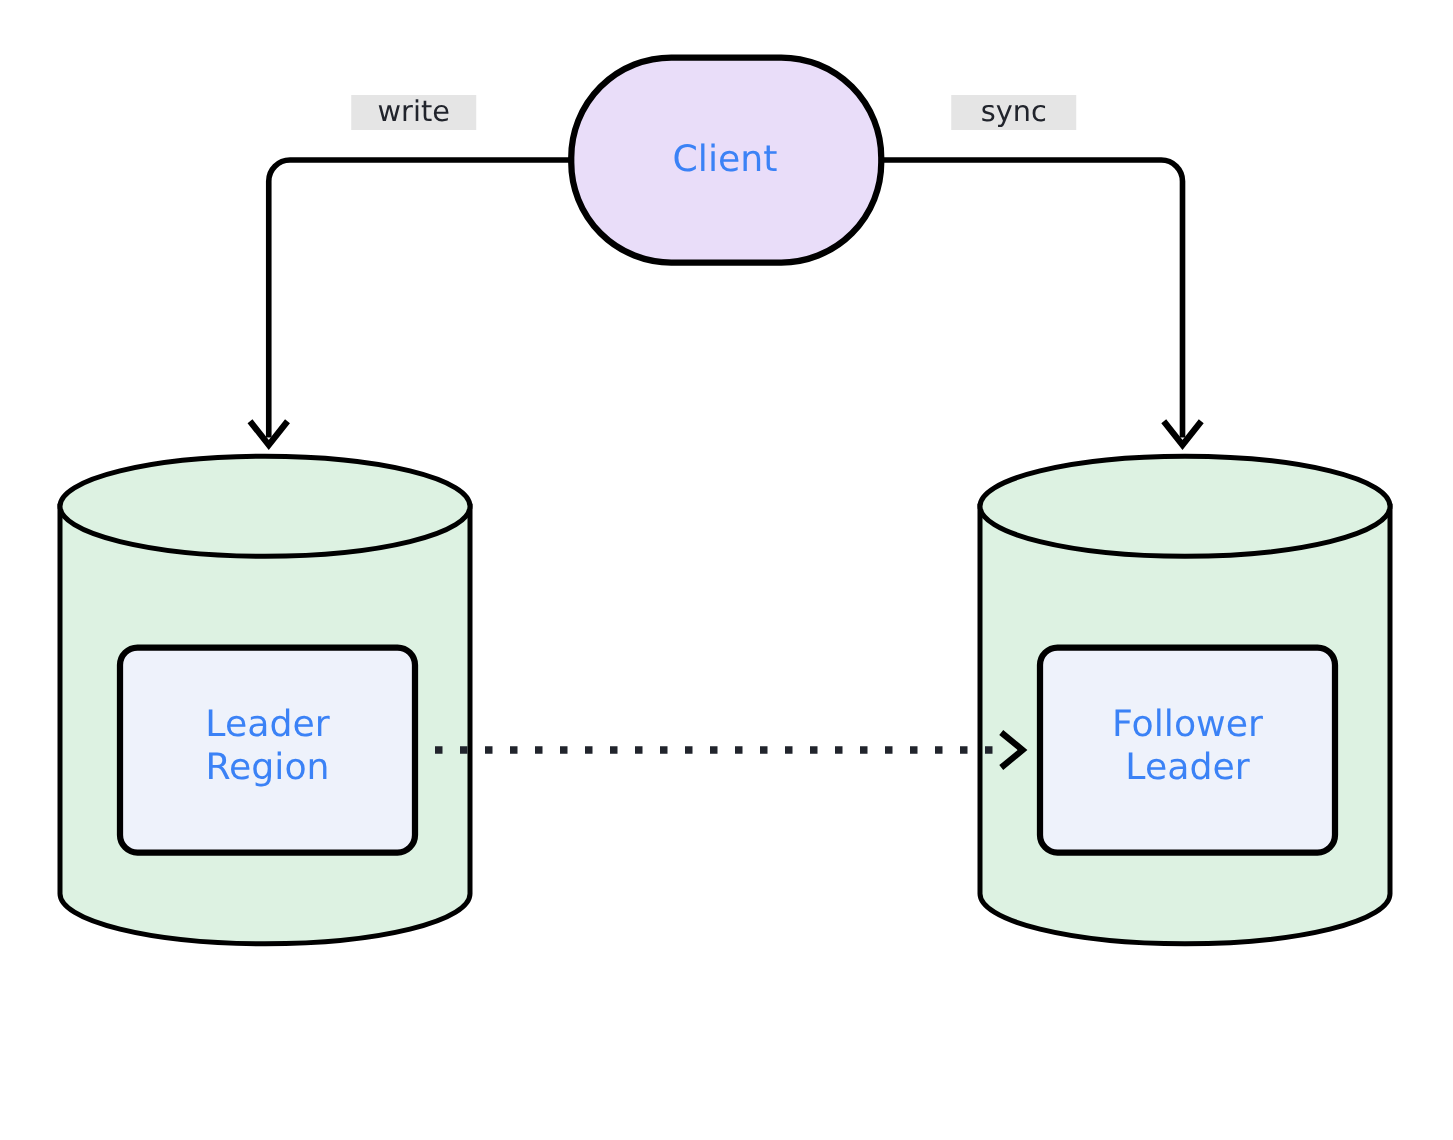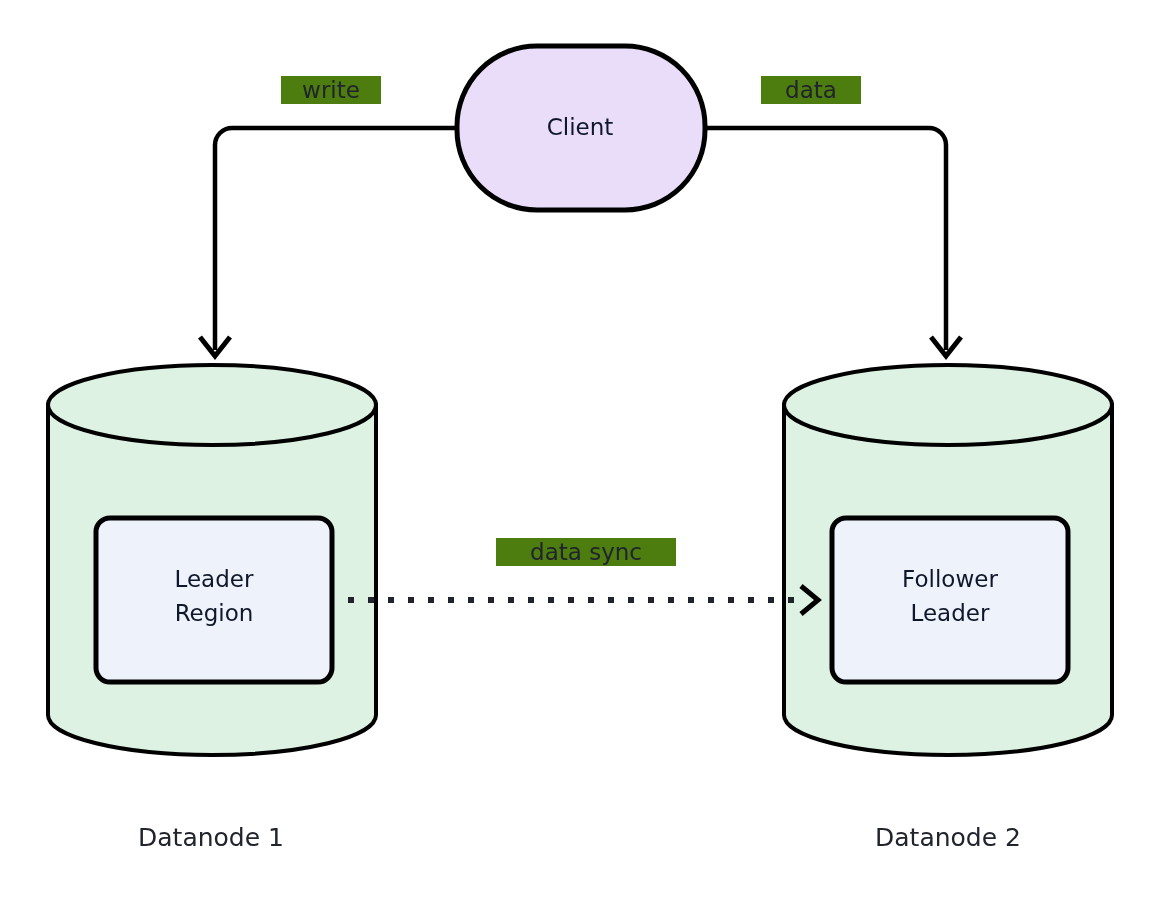--- a/index.html
+++ b/index.html
@@ -21,33 +21,33 @@
   #diagram-svg {
     position: absolute;
     left: 0;
     top: 0;
     width: 1162px;
     height: 912px;
   }
   .node-label {
     position: absolute;
     text-align: center;
-    color: #0f172a;
-    font-size: 23px;
+    color: #3b82f6;
+    font-size: 29px;
     line-height: 34px;
     white-space: pre-line;
     pointer-events: none;
   }
   .edge-label {
     position: absolute;
     text-align: center;
     color: #21242c;
     font-size: 23px;
     line-height: 28px;
-    background: #4d7c0f;
+    background: #e5e5e5;
     white-space: nowrap;
   }
   .caption-label {
     position: absolute;
     text-align: center;
     color: #21242c;
     font-size: 25px;
     line-height: 32px;
     white-space: nowrap;
   }
@@ -106,21 +106,18 @@
   <div class="node-label" id="client-label">Client</div>
 
   <div class="node-label" id="leader-label">Leader
 Region</div>
 
   <div class="node-label" id="follower-label">Follower
 Leader</div>
 
   <div class="edge-label" id="write-label">write</div>
 
-  <div class="edge-label" id="read-label">data</div>
+  <div class="edge-label" id="read-label">sync</div>
 
-  <div class="edge-label" id="sync-label">data sync</div>
 
-  <div class="caption-label" id="datanode1-caption">Datanode 1</div>
 
-  <div class="caption-label" id="datanode2-caption">Datanode 2</div>
 
 </div>
 
 </body></html>

